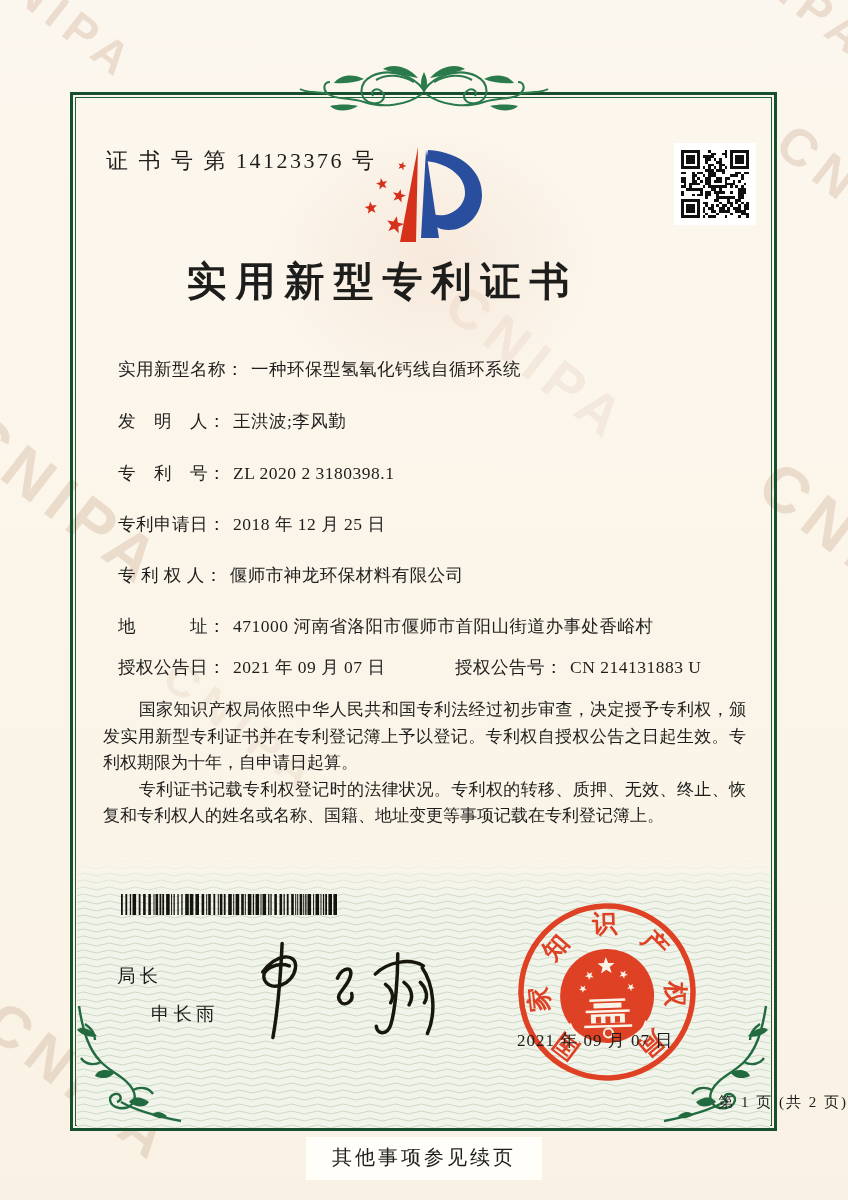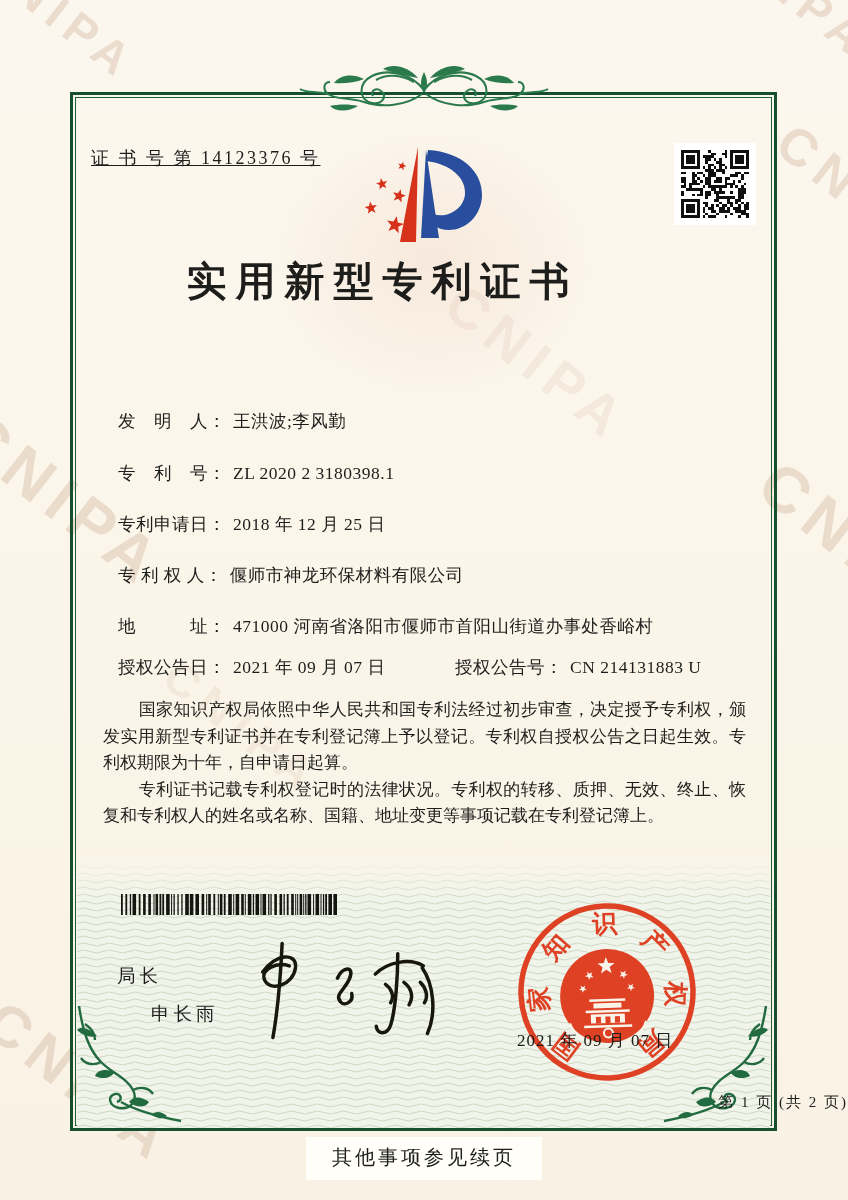--- a/index.html
+++ b/index.html
@@ -24,21 +24,21 @@
   .frame{position:absolute;left:70px;top:92px;width:701px;height:1033px;border:3px solid #17502f;z-index:1;}
   .frame-inner{position:absolute;inset:2px;border:1px solid #1d6038;}
   
   .waveband{position:absolute;left:77px;top:857px;width:693px;height:271px;z-index:1;}
   
   .top-ornament{position:absolute;left:284px;top:56px;width:280px;height:74px;z-index:2;}
   .corner-orn{position:absolute;width:115px;height:125px;z-index:2;}
   .corner-br{left:656px;top:1002px;}
   .corner-bl{left:74px;top:1002px;transform:scaleX(-1);}
   
-  .cert-number{position:absolute;left:91px;top:146px;font-size:18px;letter-spacing:2.5px;z-index:2;text-decoration:underline;}
+  .cert-number{position:absolute;left:106px;top:146px;font-size:22px;letter-spacing:2.5px;z-index:2;}
   .logo{position:absolute;left:336px;top:138px;width:152px;height:116px;z-index:2;}
   .qr-box{position:absolute;left:674px;top:143px;width:82px;height:82px;background:#ffffff;z-index:2;}
   .qr-box svg{position:absolute;left:7px;top:7px;width:68px;height:68px;shape-rendering:crispEdges;}
   .cert-title{
     position:absolute;left:0;width:756px;top:254px;text-align:center;z-index:2;
     font-size:40px;font-weight:700;letter-spacing:9px;text-indent:9px;
   }
   
   .field-row{position:absolute;left:118px;width:640px;font-size:17.5px;letter-spacing:0.5px;white-space:nowrap;z-index:2;}
   .fvalue{margin-left:7px;}
@@ -381,20 +381,23 @@
       <g fill="#101010">
           <rect x="2" y="2" width="3" height="3"></rect>
           <rect x="20" y="2" width="3" height="3"></rect>
           <rect x="2" y="20" width="3" height="3"></rect>
         </g>
     </svg>
   </div>
 
   <div class="cert-title">实用新型专利证书</div>
 
+  <div class="field-row" style="top:357px">
+    <span class="flabel">实用新型名称：</span><span class="fvalue">一种环保型氢氧化钙线自循环系统</span>
+  </div>
   <div class="field-row" style="top:409px">
     <span class="flabel">发　明　人：</span><span class="fvalue">王洪波;李风勤</span>
   </div>
   <div class="field-row" style="top:461px">
     <span class="flabel">专　利　号：</span><span class="fvalue">ZL 2020 2 3180398.1</span>
   </div>
   <div class="field-row" style="top:512px">
     <span class="flabel">专利申请日：</span><span class="fvalue">2018 年 12 月 25 日</span>
   </div>
   <div class="field-row" style="top:563px">

